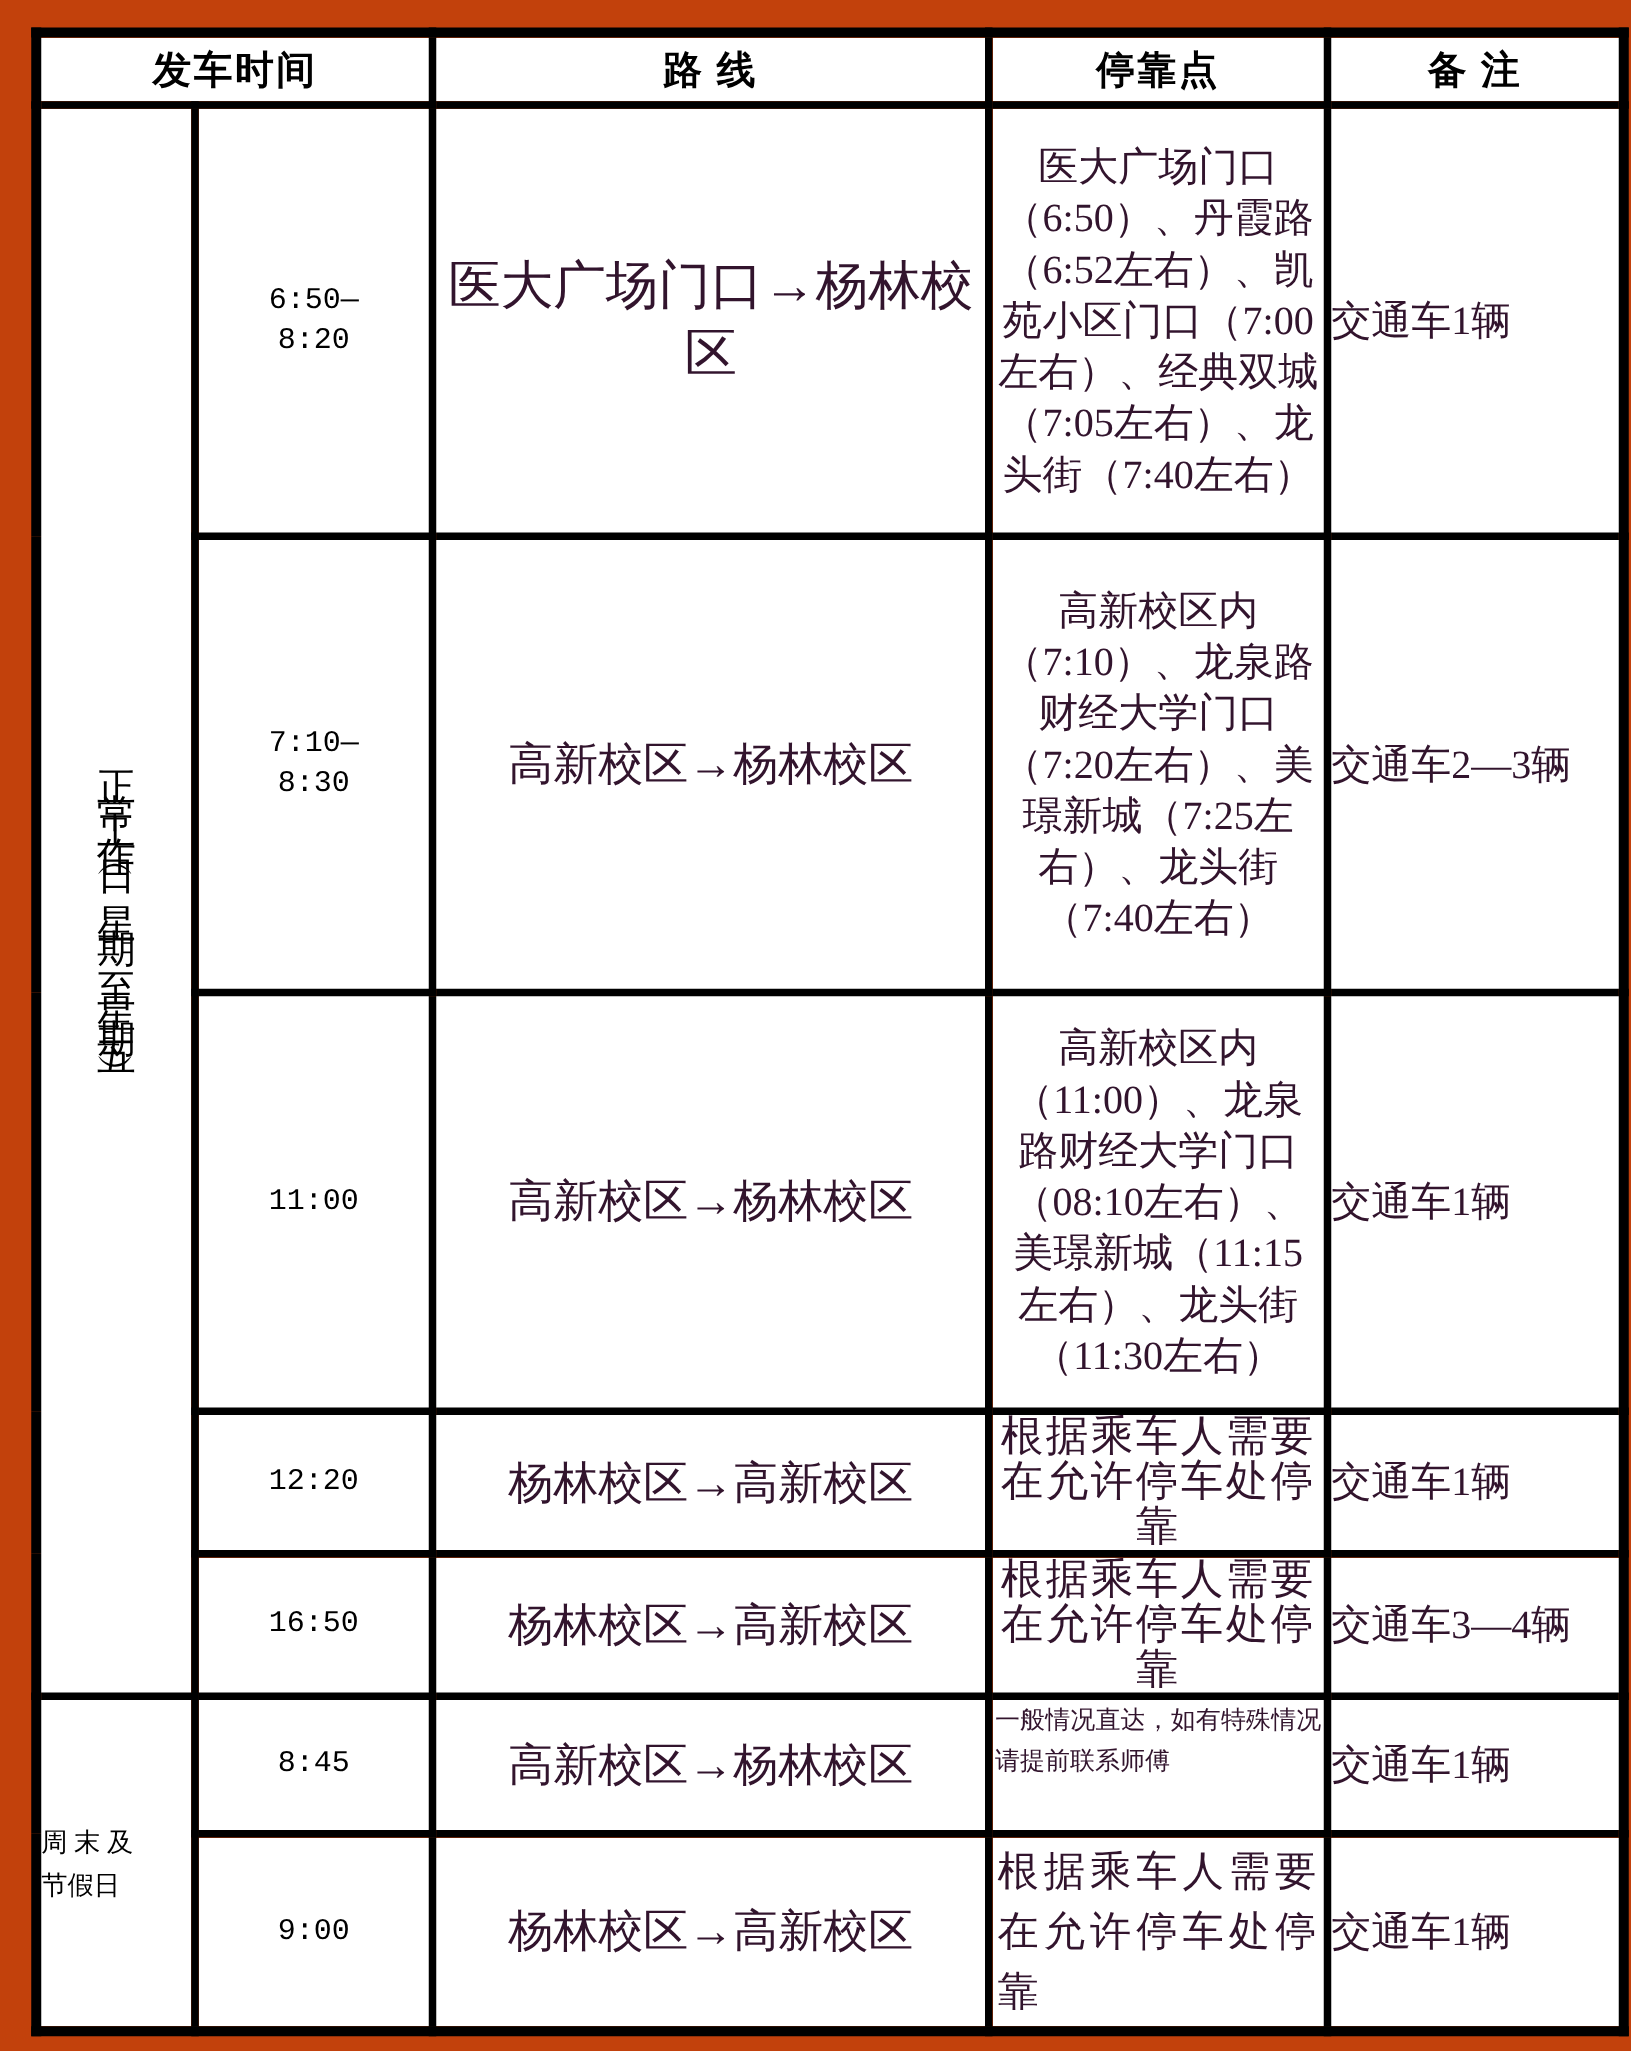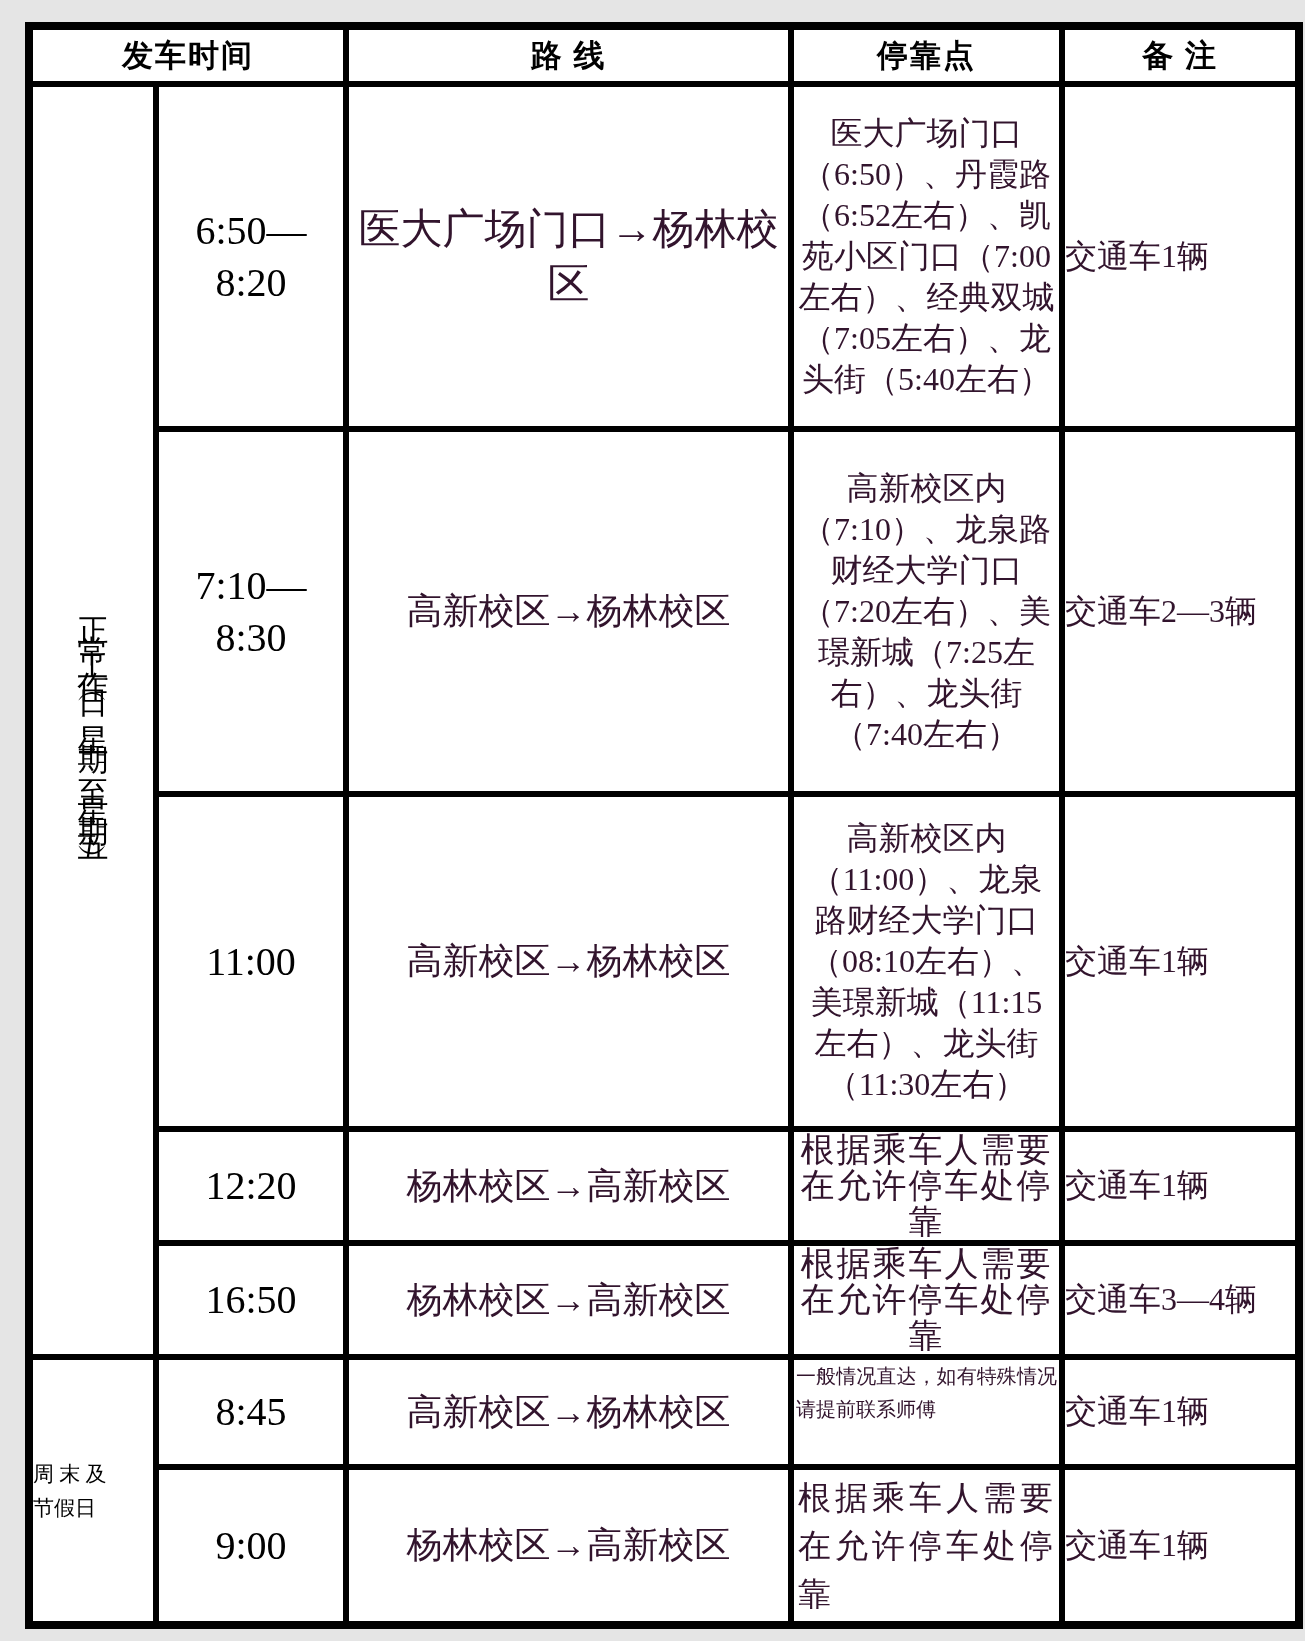--- a/index.html
+++ b/index.html
@@ -1,19 +1,19 @@
 <!DOCTYPE html>
 <html><head>
 <meta charset="utf-8">
 <style>
   html,body{margin:0;padding:0;background:#ffffff;}
   .page{
     position:relative;
     width:1305px;height:1641px;
-    background:#e5e5e5;
+    background:#c2410c;
     font-family:"Liberation Serif","DejaVu Serif",serif;
     overflow:hidden;
   }
   table.sched{
     position:absolute;left:25px;top:22px;
     width:1270px;
     border-collapse:collapse;
     table-layout:fixed;
     border:8px solid #000;
   }
@@ -48,22 +48,22 @@
     line-height:1.0;
   }
   td.weekend{
     color:#000;font-size:21px;line-height:34px;
     white-space:pre-line;
     text-align:left;
     padding-left:4px;
   }
   td.time{
     text-align:center;color:#000;
-    font-size:40px;line-height:1.3;
-    font-family:Liberation Serif, serif;
+    font-size:24px;line-height:1.3;
+    font-family:Liberation Mono, monospace;
     white-space:pre-line;
   }
   td.route{
     text-align:center;color:#32142d;
     font-size:36px;line-height:1.25;
   }
   td.route.big{font-size:42px;line-height:1.3;}
   td.stops{color:#32142d;}
   td.stops.ctr{
     text-align:center;
@@ -114,21 +114,21 @@
       </tr>
     </thead>
     <tbody>
       <tr class="r1">
         <td class="day" rowspan="5">
           <span class="vtext">正常工作日（星期一至星期五）</span>
         </td>
         <td class="time">6:50—
 8:20</td>
         <td class="route big">医大广场门口→杨林校区</td>
-        <td class="stops ctr">医大广场门口（6:50）、丹霞路（6:52左右）、凯苑小区门口（7:00左右）、经典双城（7:05左右）、龙头街（5:40左右）</td>
+        <td class="stops ctr">医大广场门口（6:50）、丹霞路（6:52左右）、凯苑小区门口（7:00左右）、经典双城（7:05左右）、龙头街（7:40左右）</td>
         <td class="remark">交通车1辆</td>
       </tr>
       <tr class="r2">
         <td class="time">7:10—
 8:30</td>
         <td class="route">高新校区→杨林校区</td>
         <td class="stops ctr">高新校区内（7:10）、龙泉路财经大学门口（7:20左右）、美璟新城（7:25左右）、龙头街（7:40左右）</td>
         <td class="remark">交通车2—3辆</td>
       </tr>
       <tr class="r3">

